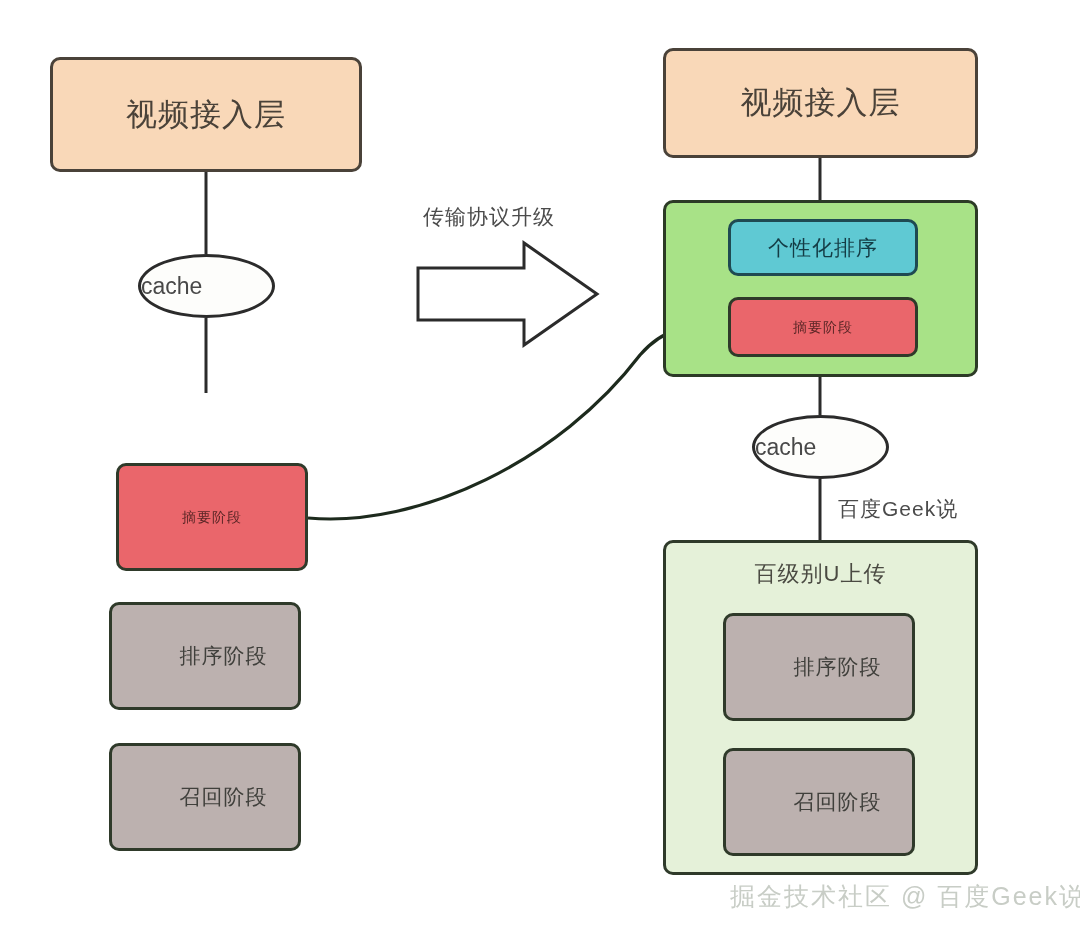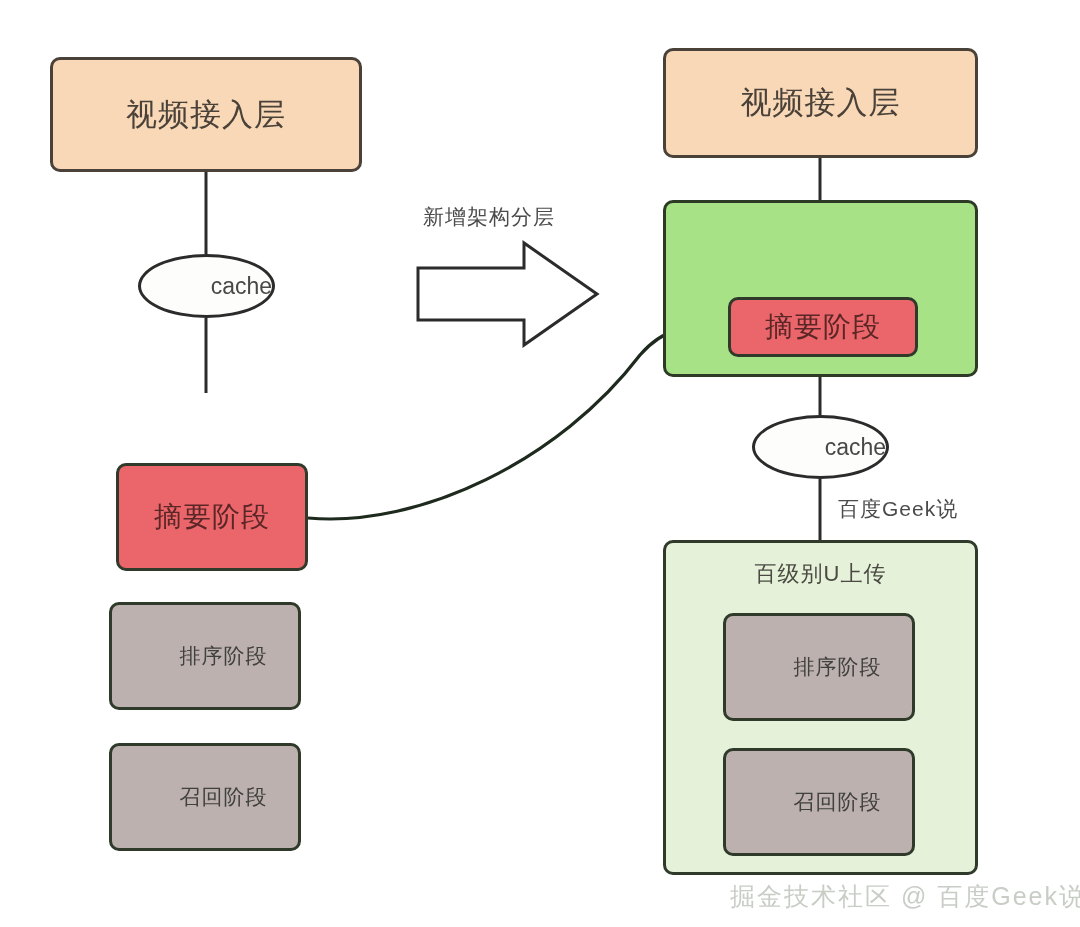--- a/index.html
+++ b/index.html
@@ -51,41 +51,41 @@
   .group-bright {
     background: #a8e287;
     border-color: #2c3a26;
     align-items: flex-start;
     justify-content: center;
   }
   .red {
     background: #ea666b;
     border-color: #2f3a2a;
     color: #5b2626;
-    font-size: 28px;
+    font-size: 14px;
   }
   .cyan {
     background: #5fc9d3;
     border-color: #1f4a52;
     color: #143c45;
     font-size: 21px;
   }
   .gray {
     background: #bcb1af;
     border-color: #2f3a2a;
     color: #40403c;
     font-size: 21px;
     padding-left: 37px;
   }
   .ellipse {
     position: absolute;
     box-sizing: border-box;
     display: flex;
     align-items: center;
-    justify-content: flex-end;
+    justify-content: flex-start;
     background: #fdfdfb;
     border: 3px solid #2b2b2b;
     border-radius: 50%;
     color: #484848;
     font-size: 23px;
   }
   .free-text {
     position: absolute;
     color: #4b4b4b;
     font-size: 21px;
@@ -148,28 +148,31 @@
   </div>
 
   <div class="node gray" style="left:109px; top:602px; width:192px; height:108px;">
     <span class="node-label">排序阶段</span>
   </div>
 
   <div class="node gray" style="left:109px; top:743px; width:192px; height:108px;">
     <span class="node-label">召回阶段</span>
   </div>
 
-  <div class="free-text" style="left:423px; top:203px;">新增架构分层</div>
+  <div class="free-text" style="left:423px; top:203px;">传输协议升级</div>
 
   <div class="node orange" style="left:663px; top:48px; width:315px; height:110px;">
     <span class="node-label">视频接入层</span>
   </div>
 
   <div class="node group-bright" style="left:663px; top:200px; width:315px; height:177px; padding-top:0;"></div>
 
+  <div class="node cyan" style="left:728px; top:219px; width:190px; height:57px;">
+    <span class="node-label">个性化排序</span>
+  </div>
 
   <div class="node red" style="left:728px; top:297px; width:190px; height:60px;">
     <span class="node-label">摘要阶段</span>
   </div>
 
   <div class="ellipse" style="left:752px; top:415px; width:137px; height:64px;">
     <span>cache</span>
   </div>
 
   <div class="free-text" style="left:838px; top:495px;">百度Geek说</div>

